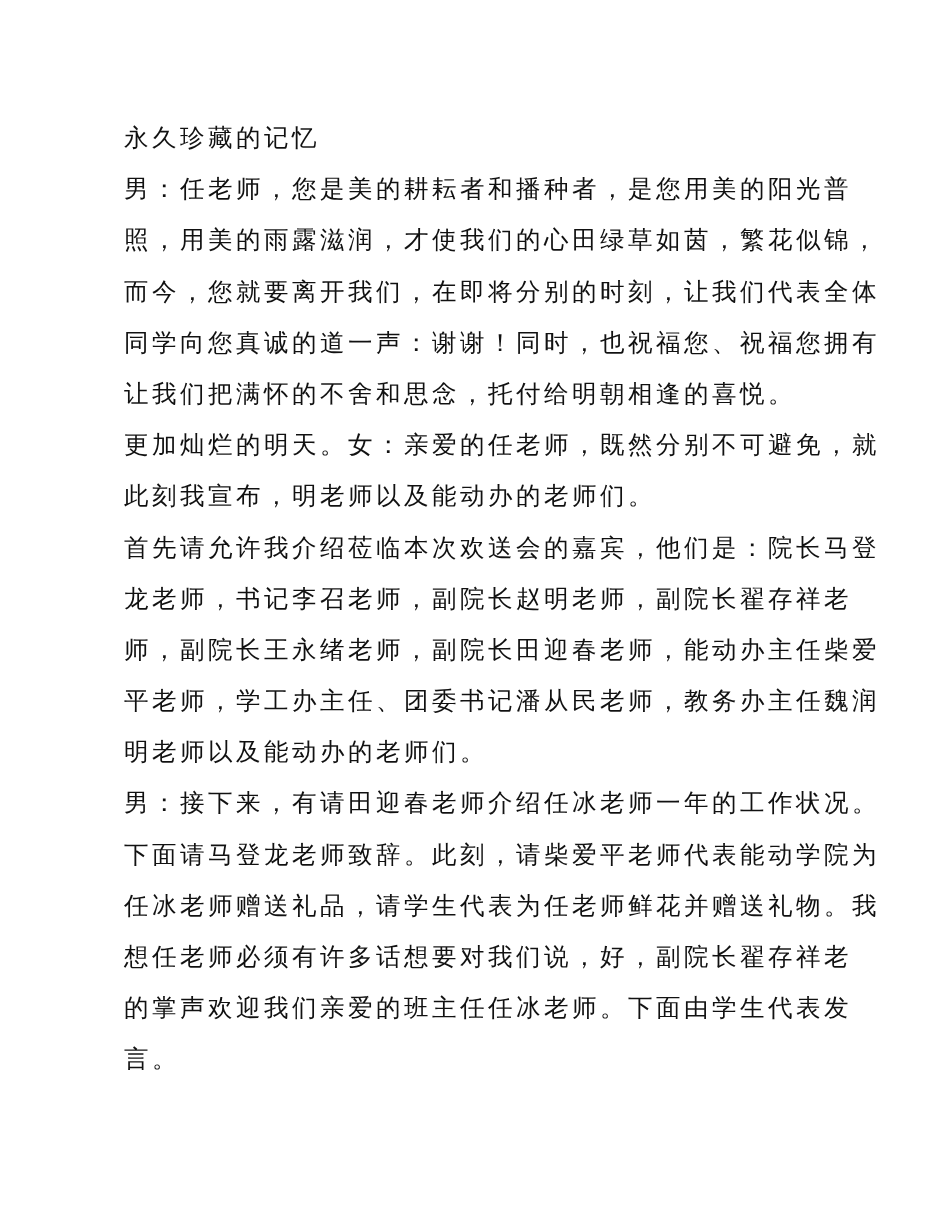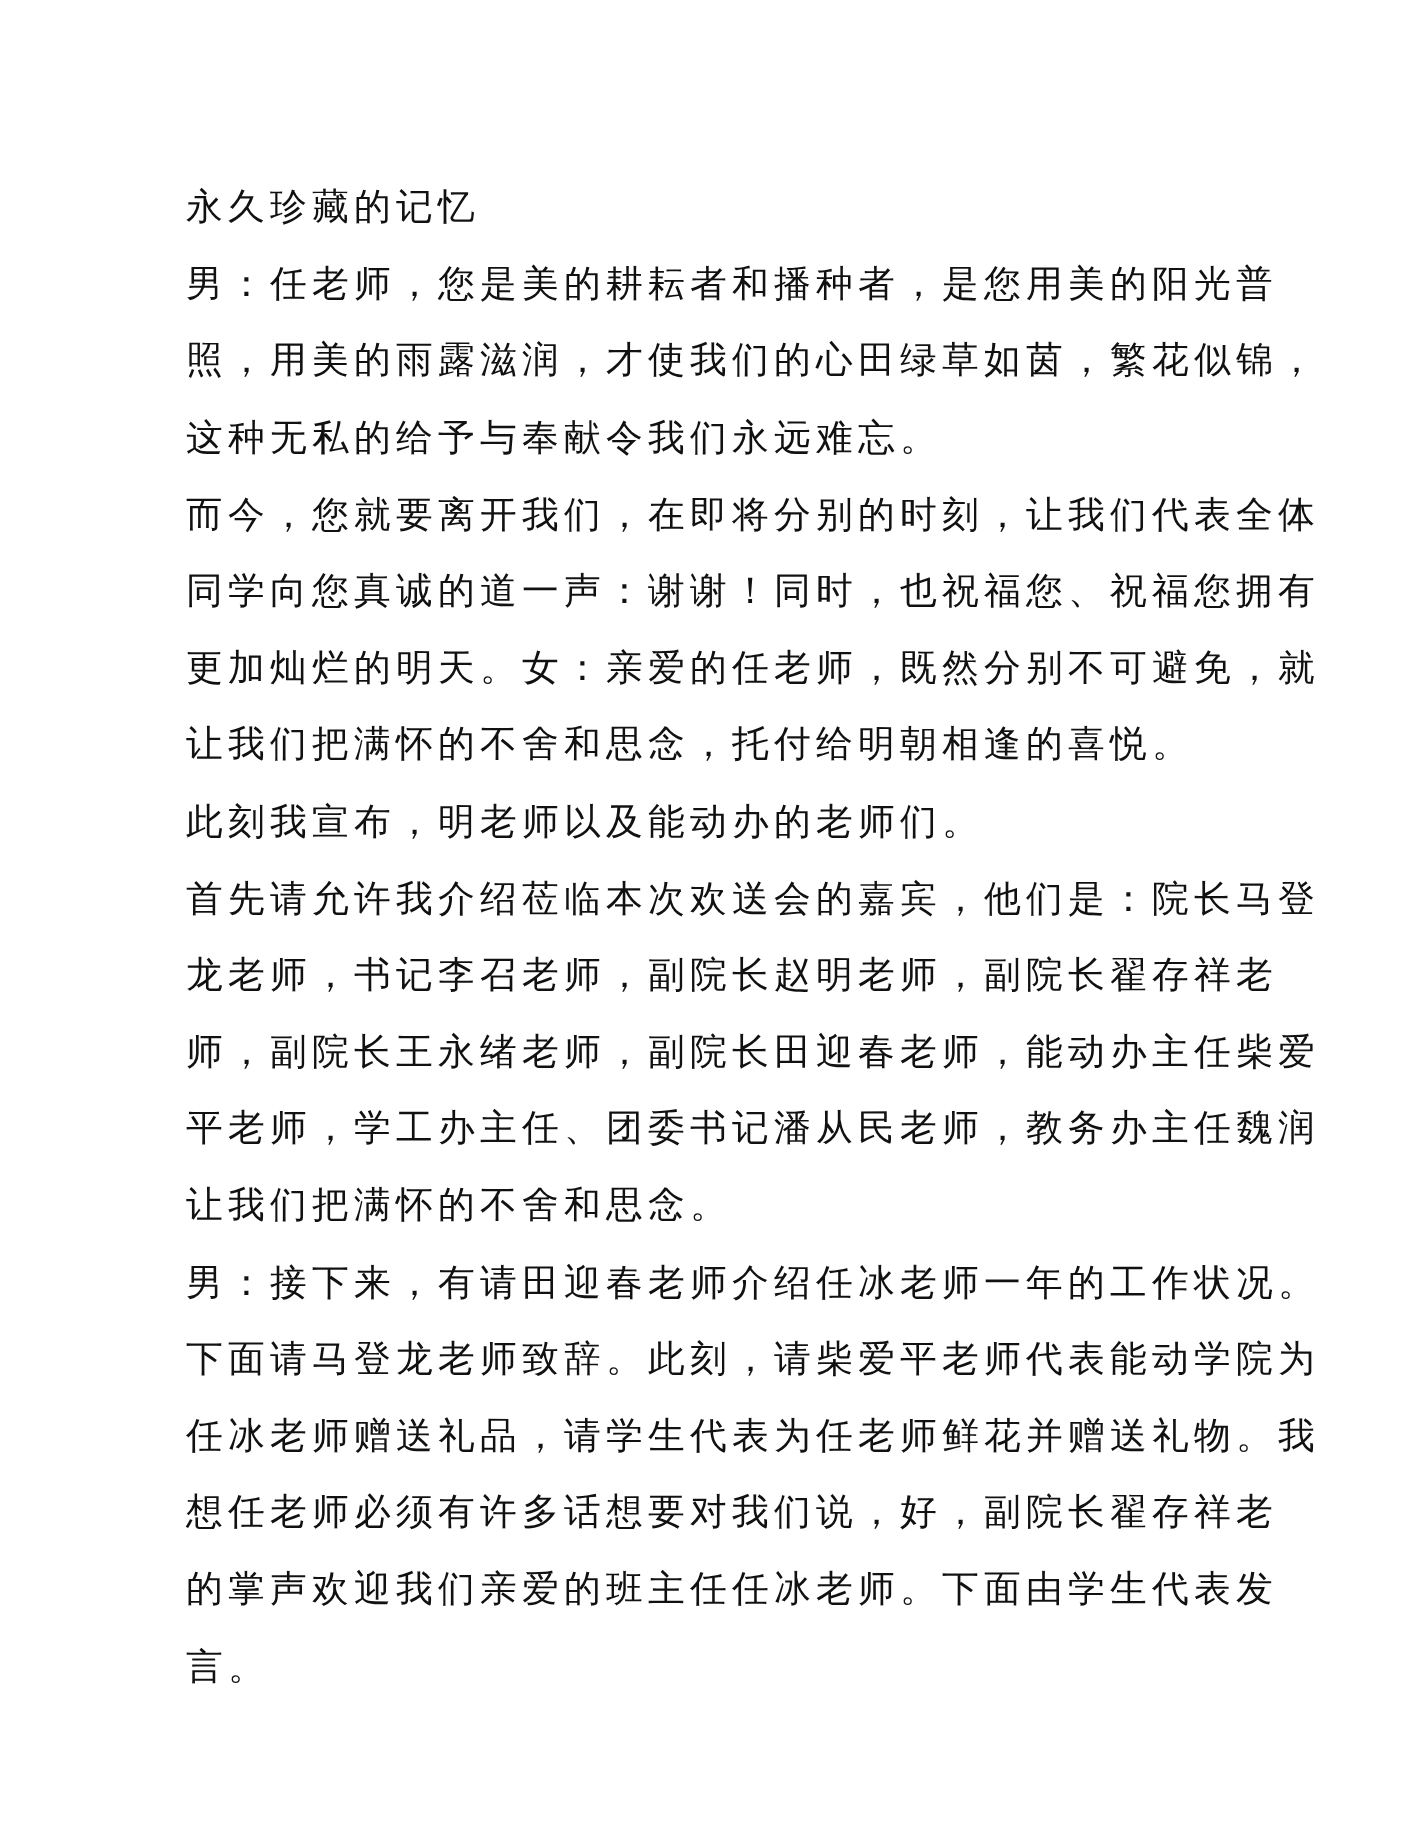--- a/index.html
+++ b/index.html
@@ -29,30 +29,29 @@
     white-space: nowrap;
   }
 </style>
 </head>
 <body>
 
 <div class="page">
   <div class="line">永久珍藏的记忆</div>
   <div class="line">男：任老师，您是美的耕耘者和播种者，是您用美的阳光普</div>
   <div class="line">照，用美的雨露滋润，才使我们的心田绿草如茵，繁花似锦，</div>
-  <div class="line">这种无私的给予与奉献令我们永远难忘。</div>
   <div class="line">而今，您就要离开我们，在即将分别的时刻，让我们代表全体</div>
   <div class="line">同学向您真诚的道一声：谢谢！同时，也祝福您、祝福您拥有</div>
+  <div class="line">让我们把满怀的不舍和思念，托付给明朝相逢的喜悦。</div>
   <div class="line">更加灿烂的明天。女：亲爱的任老师，既然分别不可避免，就</div>
-  <div class="line">让我们把满怀的不舍和思念，托付给明朝相逢的喜悦。</div>
   <div class="line">此刻我宣布，明老师以及能动办的老师们。</div>
   <div class="line">首先请允许我介绍莅临本次欢送会的嘉宾，他们是：院长马登</div>
   <div class="line">龙老师，书记李召老师，副院长赵明老师，副院长翟存祥老</div>
   <div class="line">师，副院长王永绪老师，副院长田迎春老师，能动办主任柴爱</div>
   <div class="line">平老师，学工办主任、团委书记潘从民老师，教务办主任魏润</div>
-  <div class="line">让我们把满怀的不舍和思念。</div>
+  <div class="line">明老师以及能动办的老师们。</div>
   <div class="line">男：接下来，有请田迎春老师介绍任冰老师一年的工作状况。</div>
   <div class="line">下面请马登龙老师致辞。此刻，请柴爱平老师代表能动学院为</div>
   <div class="line">任冰老师赠送礼品，请学生代表为任老师鲜花并赠送礼物。我</div>
   <div class="line">想任老师必须有许多话想要对我们说，好，副院长翟存祥老</div>
   <div class="line">的掌声欢迎我们亲爱的班主任任冰老师。下面由学生代表发</div>
   <div class="line">言。</div>
 </div>
 
 </body></html>

